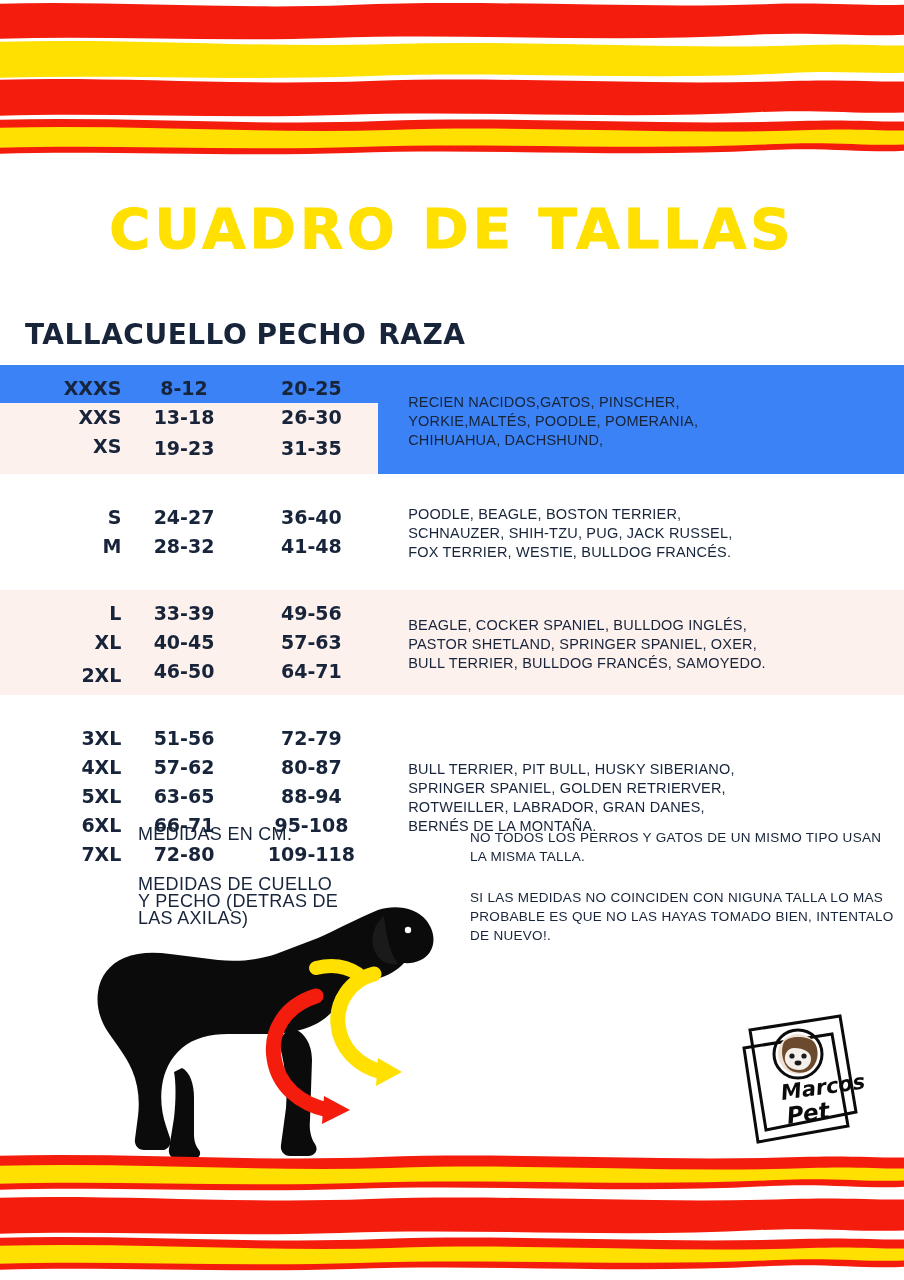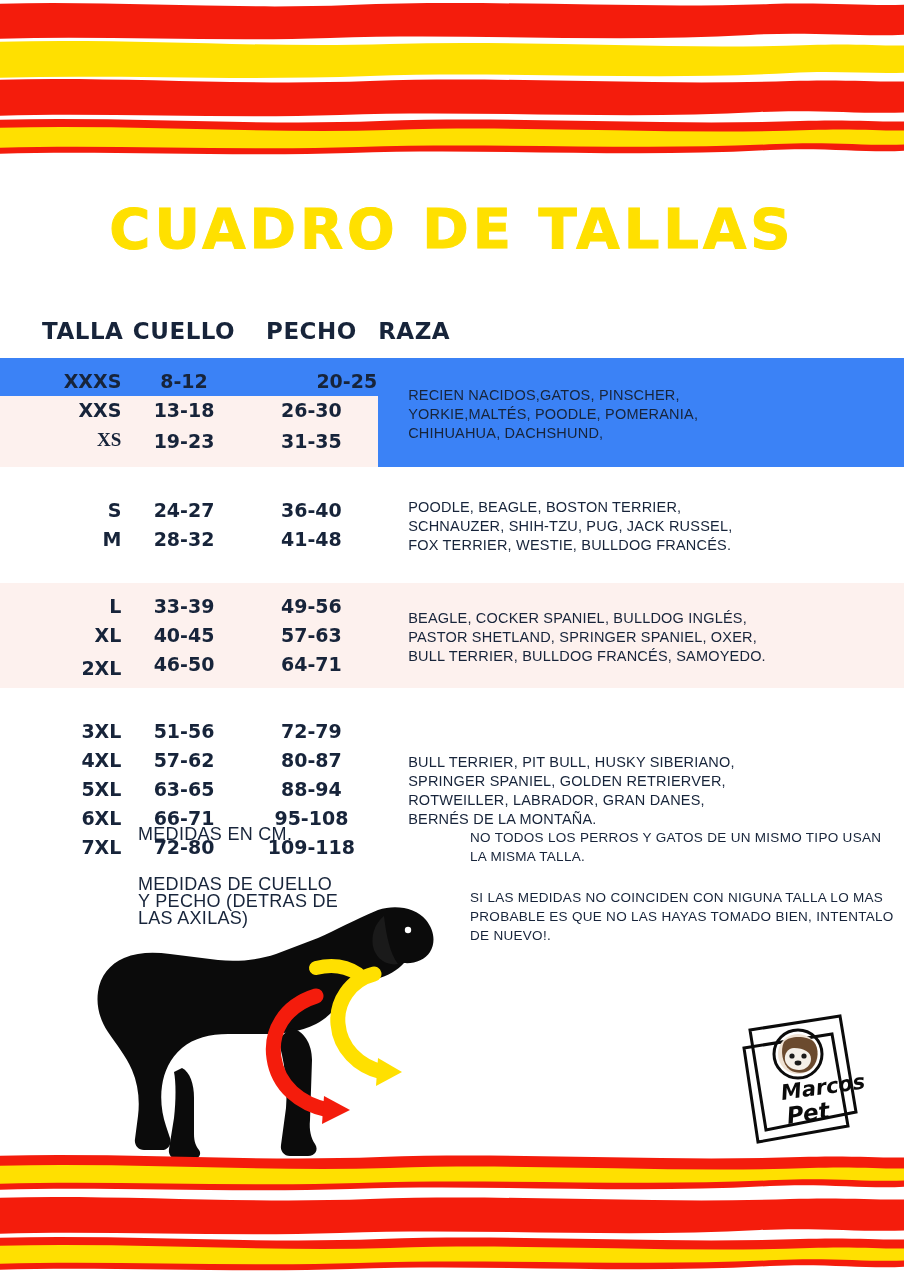--- a/index.html
+++ b/index.html
@@ -60,21 +60,21 @@
     table-layout: fixed;
   }
   table.sizes col.c-talla  { width: 122px; }
   table.sizes col.c-cuello { width: 120px; }
   table.sizes col.c-pecho  { width: 132px; }
   table.sizes col.c-raza   { width: 520px; }
 
   table.sizes th {
     font-family: "DejaVu Sans", sans-serif;
     font-weight: 700;
-    font-size: 23px;
+    font-size: 28px;
     color: #17243a;
     padding: 0 0 14px 0;
     letter-spacing: 0.5px;
   }
   th.th-talla  { text-align: right; padding-right: 0; }
   th.th-cuello { text-align: center; }
   th.th-pecho  { text-align: center; margin-top: 36px; }
   th.th-raza   { text-align: left; padding-left: 150px; }
 
   td.talla {
@@ -173,34 +173,34 @@
         <th class="th-talla">TALLA</th>
         <th class="th-cuello">CUELLO</th>
         <th class="th-pecho">PECHO</th>
         <th class="th-raza">RAZA</th>
       </tr>
     </thead>
     <tbody id="table-body">
         <tr style="background: #3b82f6;">
           <td class="talla" style="padding-top: 10px;">XXXS</td>
           <td class="num" style="padding-top: 10px;">8-12</td>
-          <td class="num" style="padding-top: 10px; text-align: right;">20-25</td>
+          <td class="num" style="padding-top: 10px;">20-25</td>
           <td class="raza" rowspan="3">
             <div>RECIEN NACIDOS,GATOS, PINSCHER,</div>
             <div>YORKIE,MALTÉS, POODLE, POMERANIA,</div>
             <div>CHIHUAHUA, DACHSHUND,</div>
           </td>
         </tr>
         <tr style="background: rgb(253, 241, 238);">
           <td class="talla">XXS</td>
           <td class="num">13-18</td>
           <td class="num">26-30</td>
         </tr>
         <tr style="background: rgb(253, 241, 238);">
-          <td class="talla" style="padding-bottom: 14px; font-family: Liberation Serif, serif;">XS</td>
+          <td class="talla" style="padding-bottom: 14px;">XS</td>
           <td class="num" style="padding-bottom: 10px;">19-23</td>
           <td class="num" style="padding-bottom: 10px;">31-35</td>
         </tr>
         <tr>
           <td colspan="4" style="height: 18px; background: rgb(255, 255, 255);"></td>
         </tr>
         <tr>
           <td class="talla" style="padding-top: 10px;">S</td>
           <td class="num" style="padding-top: 10px;">24-27</td>
           <td class="num" style="padding-top: 10px;">36-40</td>

